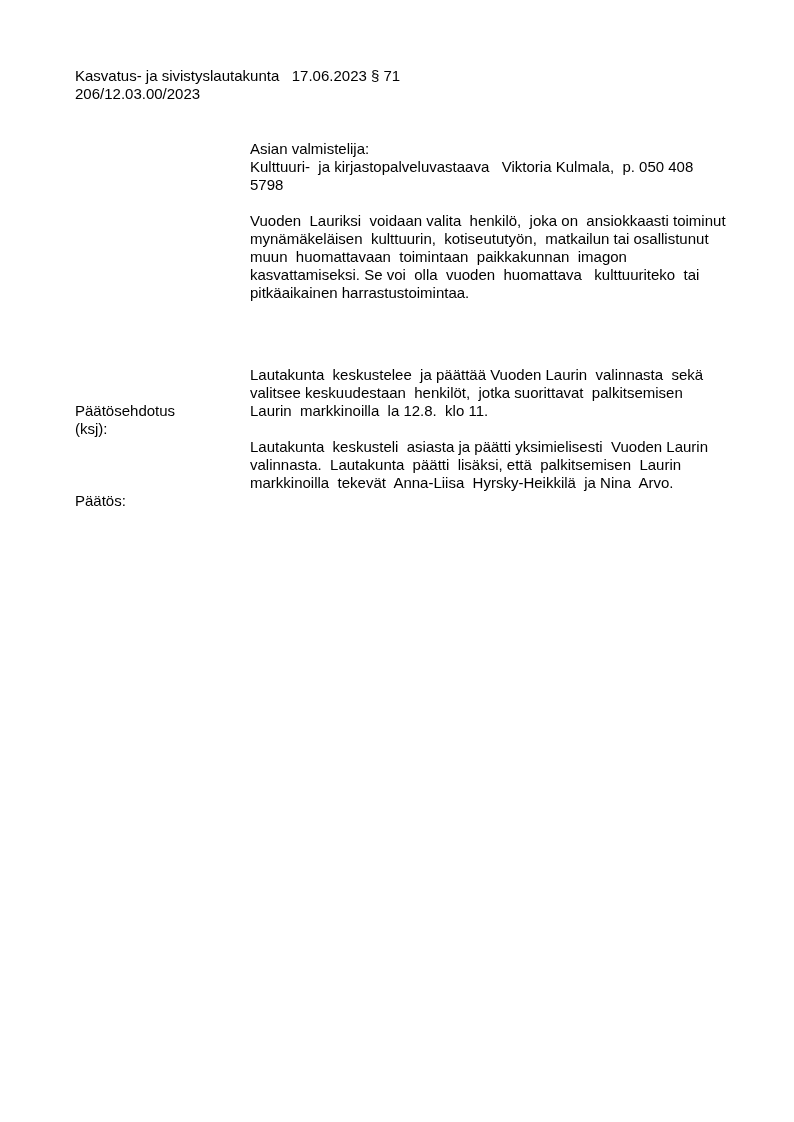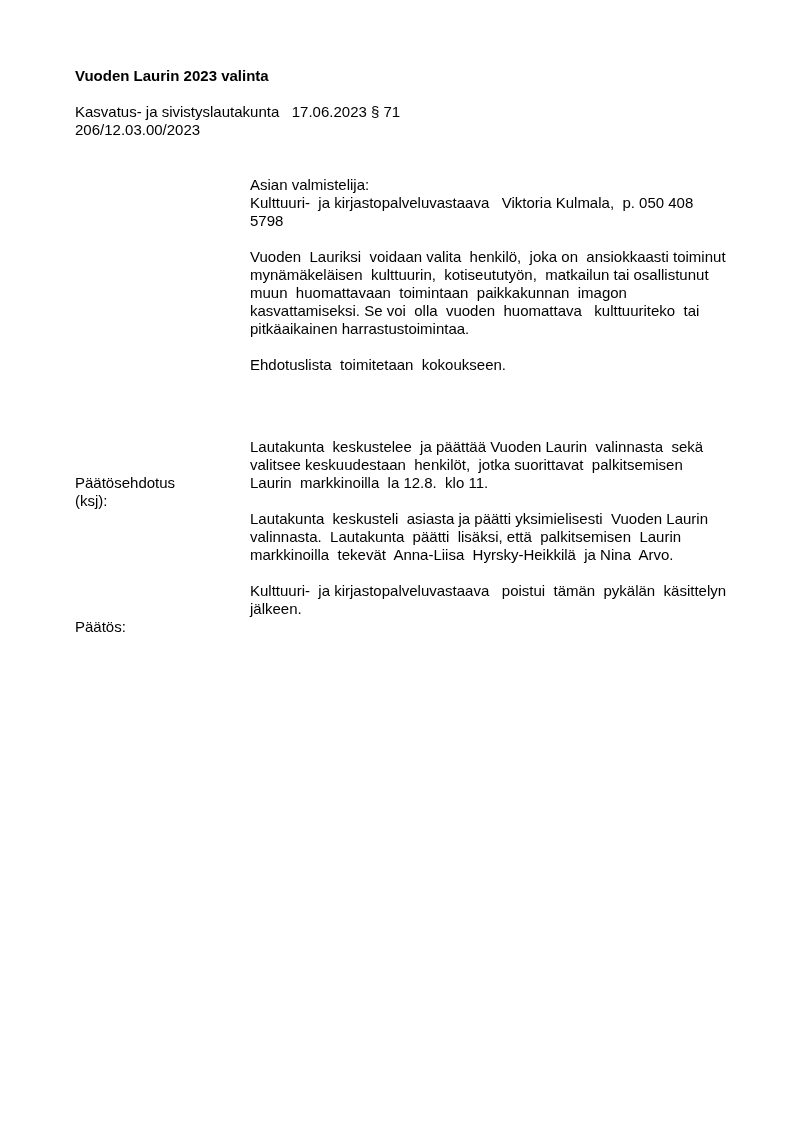--- a/index.html
+++ b/index.html
@@ -54,54 +54,50 @@
     white-space: pre-wrap;
   }
   .para.mb-lg {
   }
 </style>
 </head>
 <body>
 
 <div class="page">
 
-  <div class="doc-title pre">Vuoden Laurin 2023 valinta</div>
 
   <div class="doc-header pre">Kasvatus- ja sivistyslautakunta   17.06.2023 § 71
 206/12.03.00/2023</div>
 
   <div class="section">
     <div class="section-label"></div>
     <div class="section-content">
       <div class="para">Asian valmistelija:
 Kulttuuri-  ja kirjastopalveluvastaava   Viktoria Kulmala,  p. 050 408
 5798</div>
       <div class="para">Vuoden  Lauriksi  voidaan valita  henkilö,  joka on  ansiokkaasti toiminut
 mynämäkeläisen  kulttuurin,  kotiseututyön,  matkailun tai osallistunut
 muun  huomattavaan  toimintaan  paikkakunnan  imagon
 kasvattamiseksi. Se voi  olla  vuoden  huomattava   kulttuuriteko  tai
 pitkäaikainen harrastustoimintaa.</div>
-      <div class="para">Ehdotuslista  toimitetaan  kokoukseen.</div>
     </div>
   </div>
 
   <div class="section mt-sm">
     <div class="section-label">Päätösehdotus
 (ksj):</div>
     <div class="section-content offset-line">
       <div class="para">Lautakunta  keskustelee  ja päättää Vuoden Laurin  valinnasta  sekä
 valitsee keskuudestaan  henkilöt,  jotka suorittavat  palkitsemisen
 Laurin  markkinoilla  la 12.8.  klo 11.</div>
     </div>
   </div>
 
   <div class="section">
     <div class="section-label">Päätös:</div>
     <div class="section-content">
       <div class="para mb-lg">Lautakunta  keskusteli  asiasta ja päätti yksimielisesti  Vuoden Laurin
 valinnasta.  Lautakunta  päätti  lisäksi, että  palkitsemisen  Laurin
 markkinoilla  tekevät  Anna-Liisa  Hyrsky-Heikkilä  ja Nina  Arvo.</div>
-      <div class="para">Kulttuuri-  ja kirjastopalveluvastaava   poistui  tämän  pykälän  käsittelyn
-jälkeen.</div>
     </div>
   </div>
 
 </div>
 
 </body></html>

